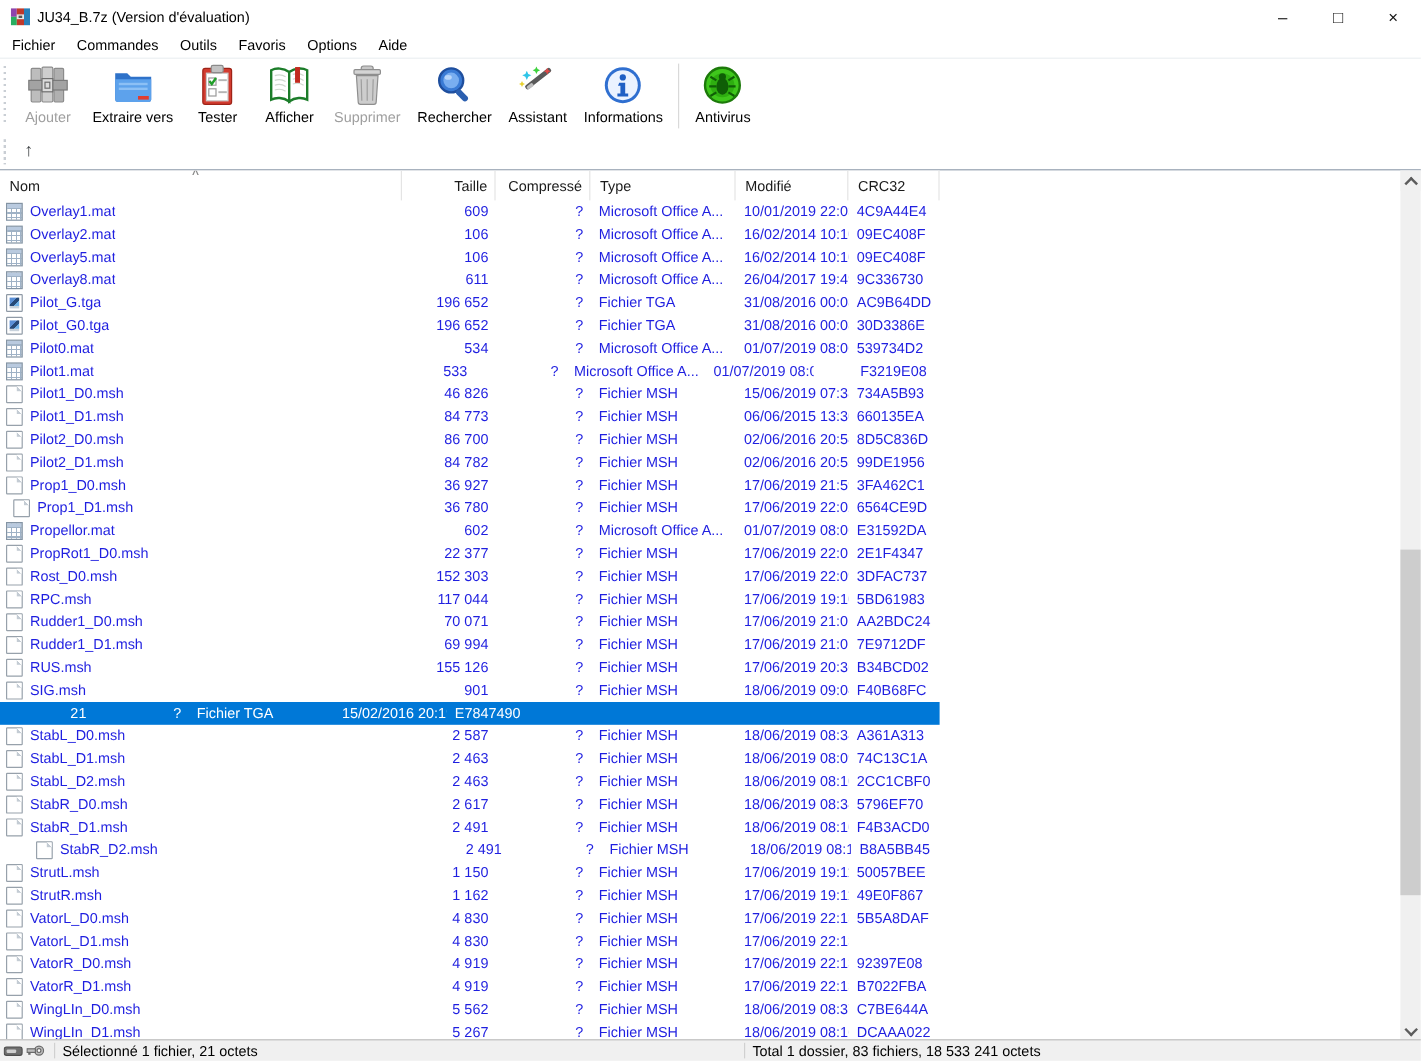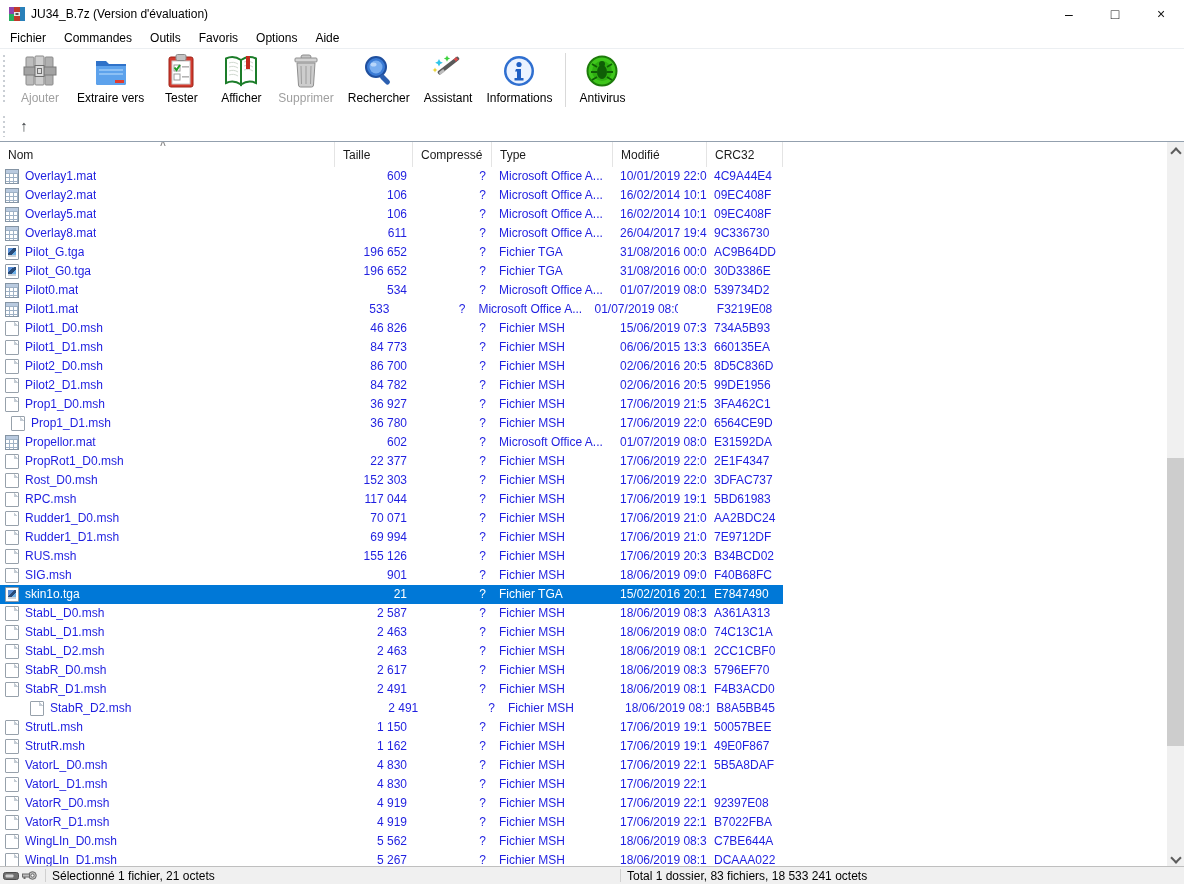--- a/index.html
+++ b/index.html
@@ -37,21 +37,21 @@
            background:repeating-linear-gradient(to bottom,#c9ced4 0 2px,transparent 2px 5px);}
   .up-btn{position:absolute;left:13px;top:3px;width:22px;height:22px;text-align:center;
           font-size:15px;line-height:22px;color:#3c4043;}
 
   
   .listview{position:absolute;top:141px;left:0;right:0;bottom:17px;background:#fff;
             border-top:1px solid #93a0ae;overflow:hidden;}
   .header-row{position:absolute;top:0;left:0;height:25px;display:flex;background:#fff;}
   .hcell{box-sizing:border-box;border-right:1px solid #e4e4e4;font-size:12px;color:#1a1a1a;
          padding:6px 6px 0 8px;position:relative;white-space:nowrap;overflow:hidden;}
-  .hcell.r{text-align:left;}
+  .hcell.r{text-align:right;}
   .sort-glyph{position:absolute;left:160px;top:-2px;font-size:10px;color:#8a8a8a;font-weight:bold;}
 
   .rows{position:absolute;top:25px;left:0;width:1167px;bottom:0;overflow:hidden;}
   .frow{display:flex;height:19px;line-height:19px;font-size:12px;color:#1f1fe0;white-space:nowrap;width:783px;}
   .fcell{box-sizing:border-box;overflow:hidden;padding:0 6px 0 7px;}
   .fcell.r{text-align:right;padding-right:6px;}
   .fcell.name{display:flex;align-items:center;padding-left:4px;}
   .fname{overflow:hidden;text-overflow:ellipsis;}
   .frow.selected{background:#0078d7;color:#fff;}
 
@@ -485,24 +485,20 @@
             <span class="fi fi-msh"></span>
             <span class="fname">SIG.msh</span>
           </div>
           <div class="fcell r" style="width: 78px;">901</div>
           <div class="fcell r" style="width: 79px;">?</div>
           <div class="fcell" style="width: 121px;">Fichier MSH</div>
           <div class="fcell" style="width: 94px;">18/06/2019 09:04</div>
           <div class="fcell" style="width: 76px;">F40B68FC</div>
         </div>
         <div class="frow selected">
-          <div class="fcell name" style="width: 335px;">
-            <span class="fi fi-tga"></span>
-            <span class="fname">skin1o.tga</span>
-          </div>
           <div class="fcell r" style="width: 78px;">21</div>
           <div class="fcell r" style="width: 79px;">?</div>
           <div class="fcell" style="width: 121px;">Fichier TGA</div>
           <div class="fcell" style="width: 94px;">15/02/2016 20:19</div>
           <div class="fcell" style="width: 76px;">E7847490</div>
         </div>
         <div class="frow">
           <div class="fcell name" style="width: 335px;">
             <span class="fi fi-msh"></span>
             <span class="fname">StabL_D0.msh</span>

